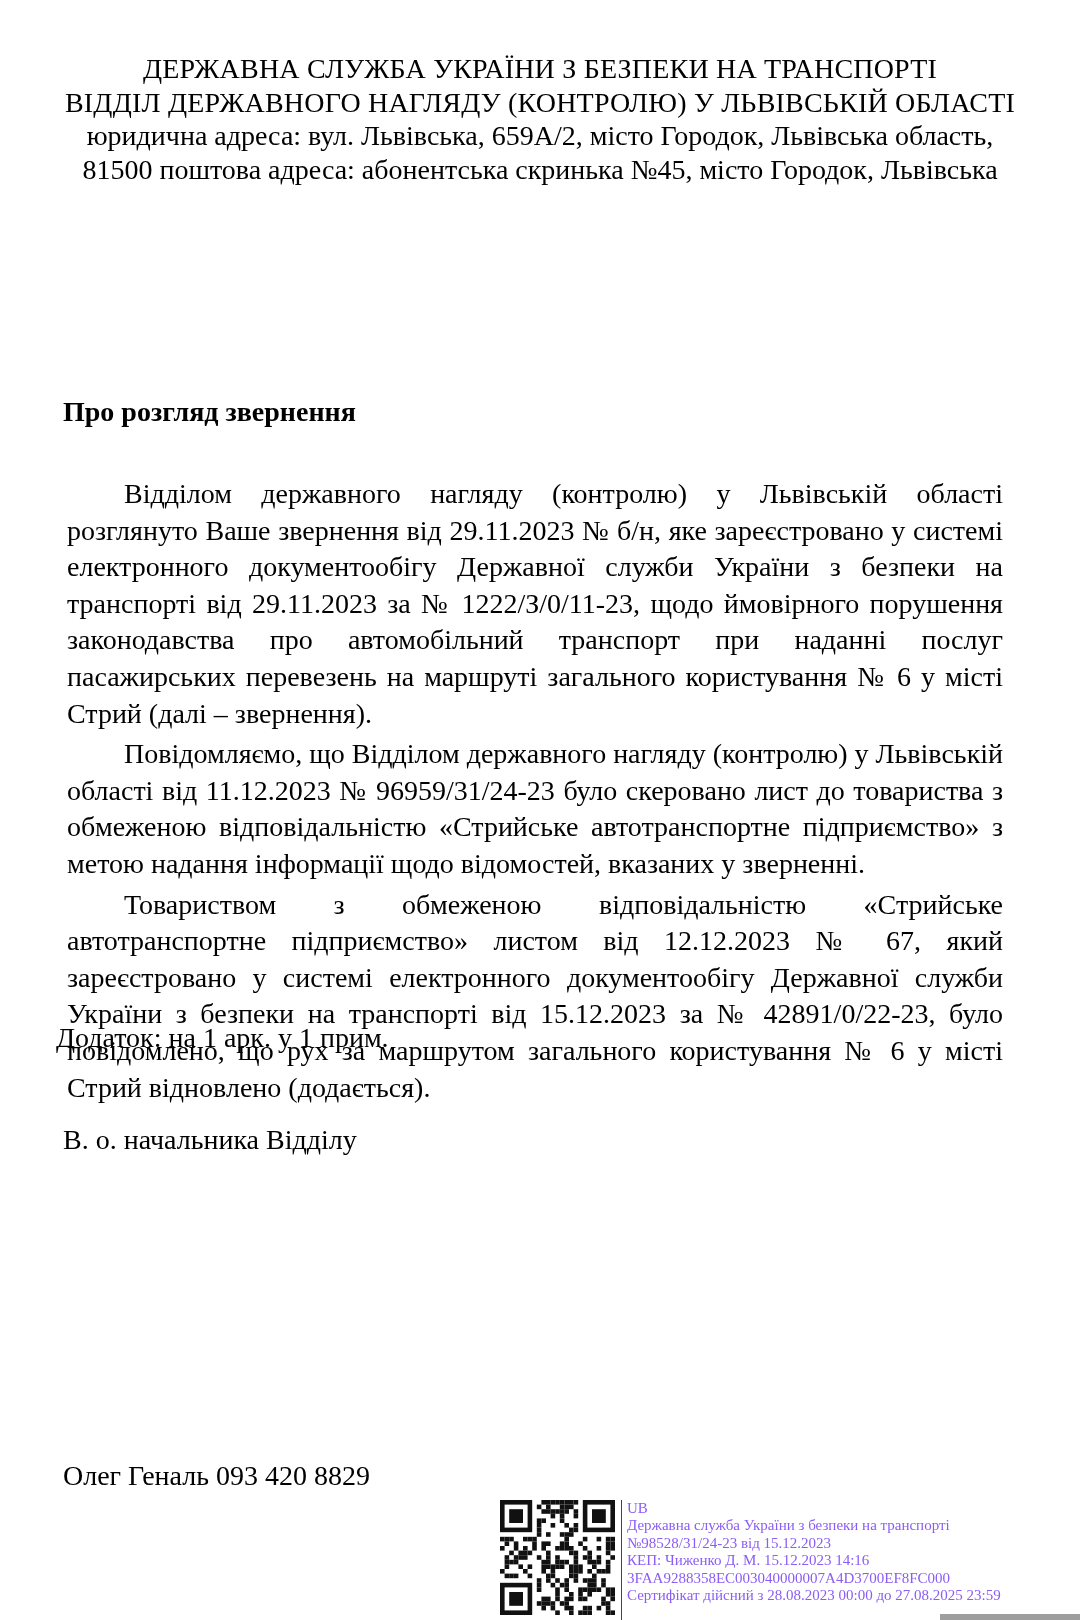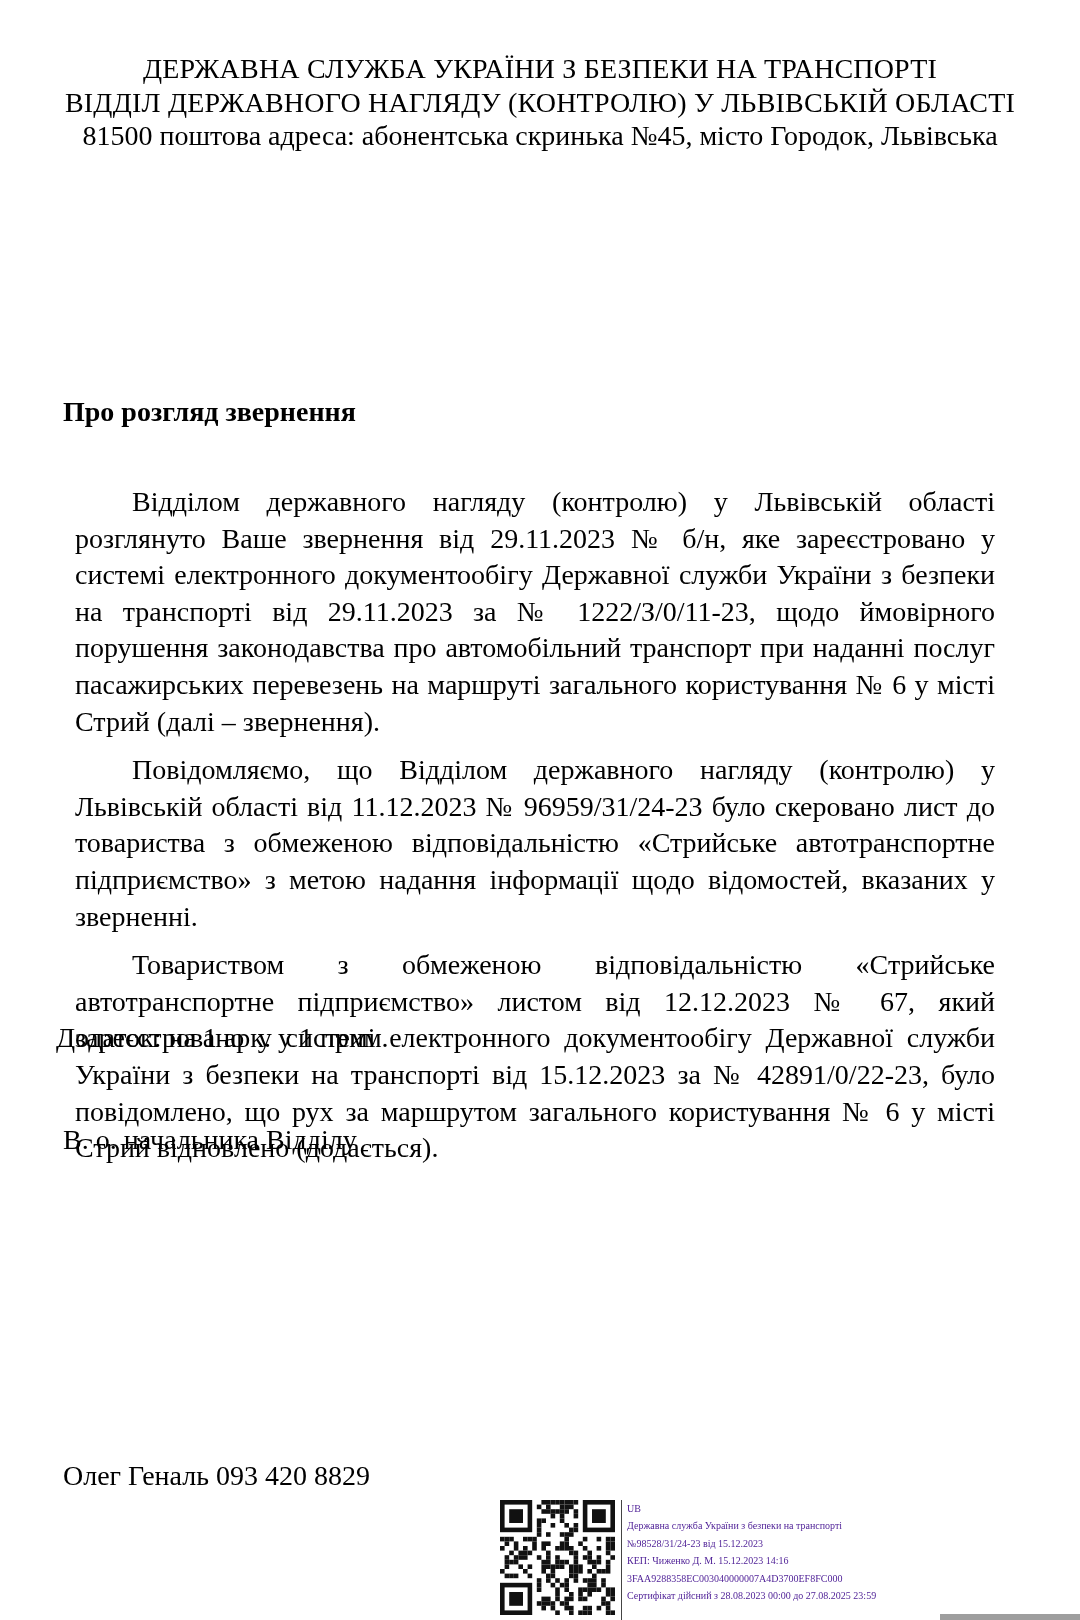--- a/index.html
+++ b/index.html
@@ -40,21 +40,21 @@
   
   .body-text {
     position: absolute;
     top: 472px; left: 63px;
     width: 944px;
     font-size: 28px;
     line-height: 36.6px;
     text-align: justify;
   }
   .body-text p {
-    margin: 12px;
+    margin: 4px;
     text-indent: 57px;
   }
   .attachment {
     position: absolute;
     top: 1022px; left: 56px;
     font-size: 28px;
   }
   
   .signature-row {
     position: absolute;
@@ -82,42 +82,43 @@
     flex: 0 0 auto;
   }
   .stamp .stamp-divider {
     width: 0;
     border-left: 1.5px solid #444;
     height: 122px;
     margin-left: 6px;
   }
   .stamp .stamp-text {
     margin-left: 5px;
-    font-size: 10px;
+    font-size: 15px;
     line-height: 17.4px;
     white-space: nowrap;
-    color: #4c1d95;
+    color: #8b5cf6;
   }
   
   .bottom-bar {
     position: absolute;
     left: 940px; top: 1614px;
     width: 140px; height: 6px;
     background: #7d7d7d;
     opacity: 0.75;
   }
 </style>
 </head>
 <body>
 
 <div class="page">
 
   <div class="letterhead">
     <div class="org-line">ДЕРЖАВНА СЛУЖБА УКРАЇНИ З БЕЗПЕКИ НА ТРАНСПОРТІ</div>
     <div class="org-line">ВІДДІЛ ДЕРЖАВНОГО НАГЛЯДУ (КОНТРОЛЮ) У ЛЬВІВСЬКІЙ ОБЛАСТІ</div>
+    <div>юридична адреса: вул. Львівська, 659А/2, місто Городок, Львівська область,</div>
     <div>81500 поштова адреса: абонентська скринька №45, місто Городок, Львівська</div>
   </div>
 
 
   <div class="subject">Про розгляд звернення</div>
 
   <div class="body-text">
     <p>Відділом державного нагляду (контролю) у Львівській області розглянуто Ваше звернення від 29.11.2023 № б/н, яке зареєстровано у системі електронного документообігу Державної служби України з безпеки на транспорті від 29.11.2023 за № 1222/З/0/11-23, щодо ймовірного порушення законодавства про автомобільний транспорт при наданні послуг пасажирських перевезень на маршруті загального користування № 6 у місті Стрий (далі – звернення).</p>
     <p>Повідомляємо, що Відділом державного нагляду (контролю) у Львівській області від 11.12.2023 № 96959/31/24-23 було скеровано лист до товариства з обмеженою відповідальністю «Стрийське автотранспортне підприємство» з метою надання інформації щодо відомостей, вказаних у зверненні.</p>
     <p>Товариством з обмеженою відповідальністю «Стрийське автотранспортне підприємство» листом від 12.12.2023 № 67, який зареєстровано у системі електронного документообігу Державної служби України з безпеки на транспорті від 15.12.2023 за № 42891/0/22-23, було повідомлено, що рух за маршрутом загального користування № 6 у місті Стрий відновлено (додається).</p>

